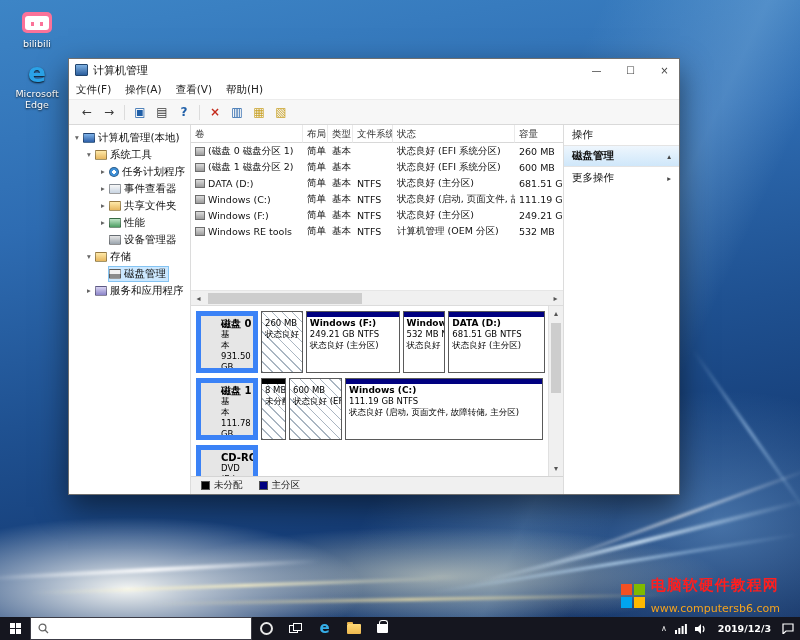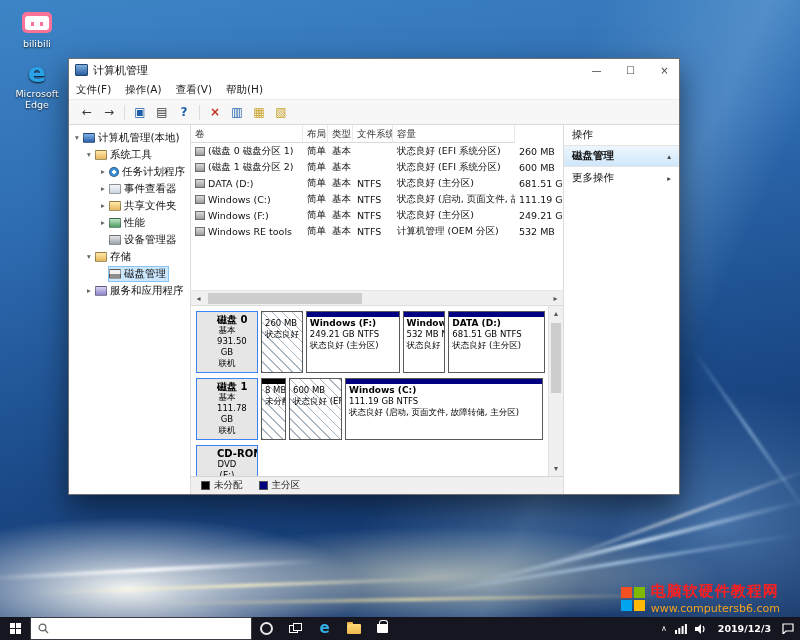--- a/index.html
+++ b/index.html
@@ -82,21 +82,21 @@
   .vc{padding:1px 4px;white-space:nowrap;overflow:hidden;display:flex;align-items:center;gap:3px;}
   .vicon{width:10px;height:9px;flex:0 0 10px;background:linear-gradient(#dcdcdc,#9c9c9c);border:1px solid #6d6d6d;}
   .hscroll{flex:0 0 15px;background:#f0f0f0;border-top:1px solid #e6e6e6;display:flex;align-items:center;font-size:8px;color:#555;}
   .hs-arrow{width:15px;text-align:center;}
   .hs-track{flex:1;height:100%;position:relative;}
   .hs-thumb{position:absolute;left:2px;top:2px;height:11px;width:45%;background:#cdcdcd;}
 
   .gfxpane{flex:1;min-height:0;display:flex;border-top:1px solid #dcdcdc;}
   .gfx{flex:1;min-width:0;padding:5px 3px 0 5px;overflow:hidden;display:flex;flex-direction:column;}
   .drow{display:flex;height:62px;flex:0 0 62px;margin-bottom:5px;}
-  .dlabel{width:62px;flex:0 0 62px;background:#e6e6e6;border:1px solid #3b82f6;padding:2px 20px;font-size:8.5px;line-height:11px;overflow:hidden;text-align:center;}
+  .dlabel{width:62px;flex:0 0 62px;background:#e6e6e6;border:5px solid #3b82f6;padding:2px 20px;font-size:8.5px;line-height:11px;overflow:hidden;}
   .dname{font-weight:bold;font-size:10px;white-space:nowrap;}
   .part{border:1px solid #5a5a5a;background:#fff;display:flex;flex-direction:column;margin-left:3px;overflow:hidden;}
   .pstrip{height:5px;flex:0 0 5px;}
   .part.primary .pstrip{background:#000080;}
   .part.unalloc .pstrip{background:#000000;}
   .part.efi .pstrip{background:transparent;}
   .part.efi,.part.unalloc{background-image:repeating-linear-gradient(45deg,#a9b5c1 0 1px,transparent 1px 7px);}
   .pbody{padding:1px 3px;font-size:8.5px;line-height:11px;white-space:nowrap;overflow:hidden;}
   .pname{font-weight:bold;font-size:9px;}
   .vscroll{flex:0 0 15px;background:#f0f0f0;border-left:1px solid #e0e0e0;display:flex;flex-direction:column;align-items:center;font-size:8px;color:#555;}
@@ -138,21 +138,21 @@
   .tray{display:flex;align-items:center;gap:8px;padding:0 6px;color:#fff;}
   .tray-chev{font-size:8px;color:#eee;}
   .tray-date{font-size:9.5px;text-align:center;padding:0 3px;white-space:nowrap;font-weight:bold;}
 
   
   .watermark{position:absolute;right:20px;bottom:25px;z-index:2;}
   .wm-row{display:flex;align-items:center;gap:6px;}
   .wm-flag{display:grid;grid-template-columns:11px 11px;grid-template-rows:11px 11px;gap:2px;}
   .wm-flag i{display:block;}
   .wm-title{font-size:15px;font-weight:bold;color:#ff1e1e;letter-spacing:1px;}
-  .wm-url{font-size:11px;color:#f5a31d;text-align:right;margin-top:1px;}
+  .wm-url{font-size:11px;color:#f5a31d;text-align:right;margin-top:7px;}
 </style>
 </head>
 <body>
 
 <div class="wallpaper">
   <div class="streak st1"></div>
   <div class="streak st2"></div>
   <div class="streak st3"></div>
   <div class="streak st4"></div>
   <div class="streak st5"></div>
@@ -281,20 +281,21 @@
 
     <div class="center">
 
       <div class="volume-list">
         <div class="vtable">
           <div class="vhead">
             <span class="hc">卷</span>
             <span class="hc">布局</span>
             <span class="hc">类型</span>
             <span class="hc">文件系统</span>
+            <span class="hc">状态</span>
             <span class="hc">容量</span>
           </div>
 
           <div class="vrow">
             <span class="vc">
                 <i class="vicon"></i>
                 <span>(磁盘 0 磁盘分区 1)</span>
               </span>
             <span class="vc">简单</span>
             <span class="vc">基本</span>

